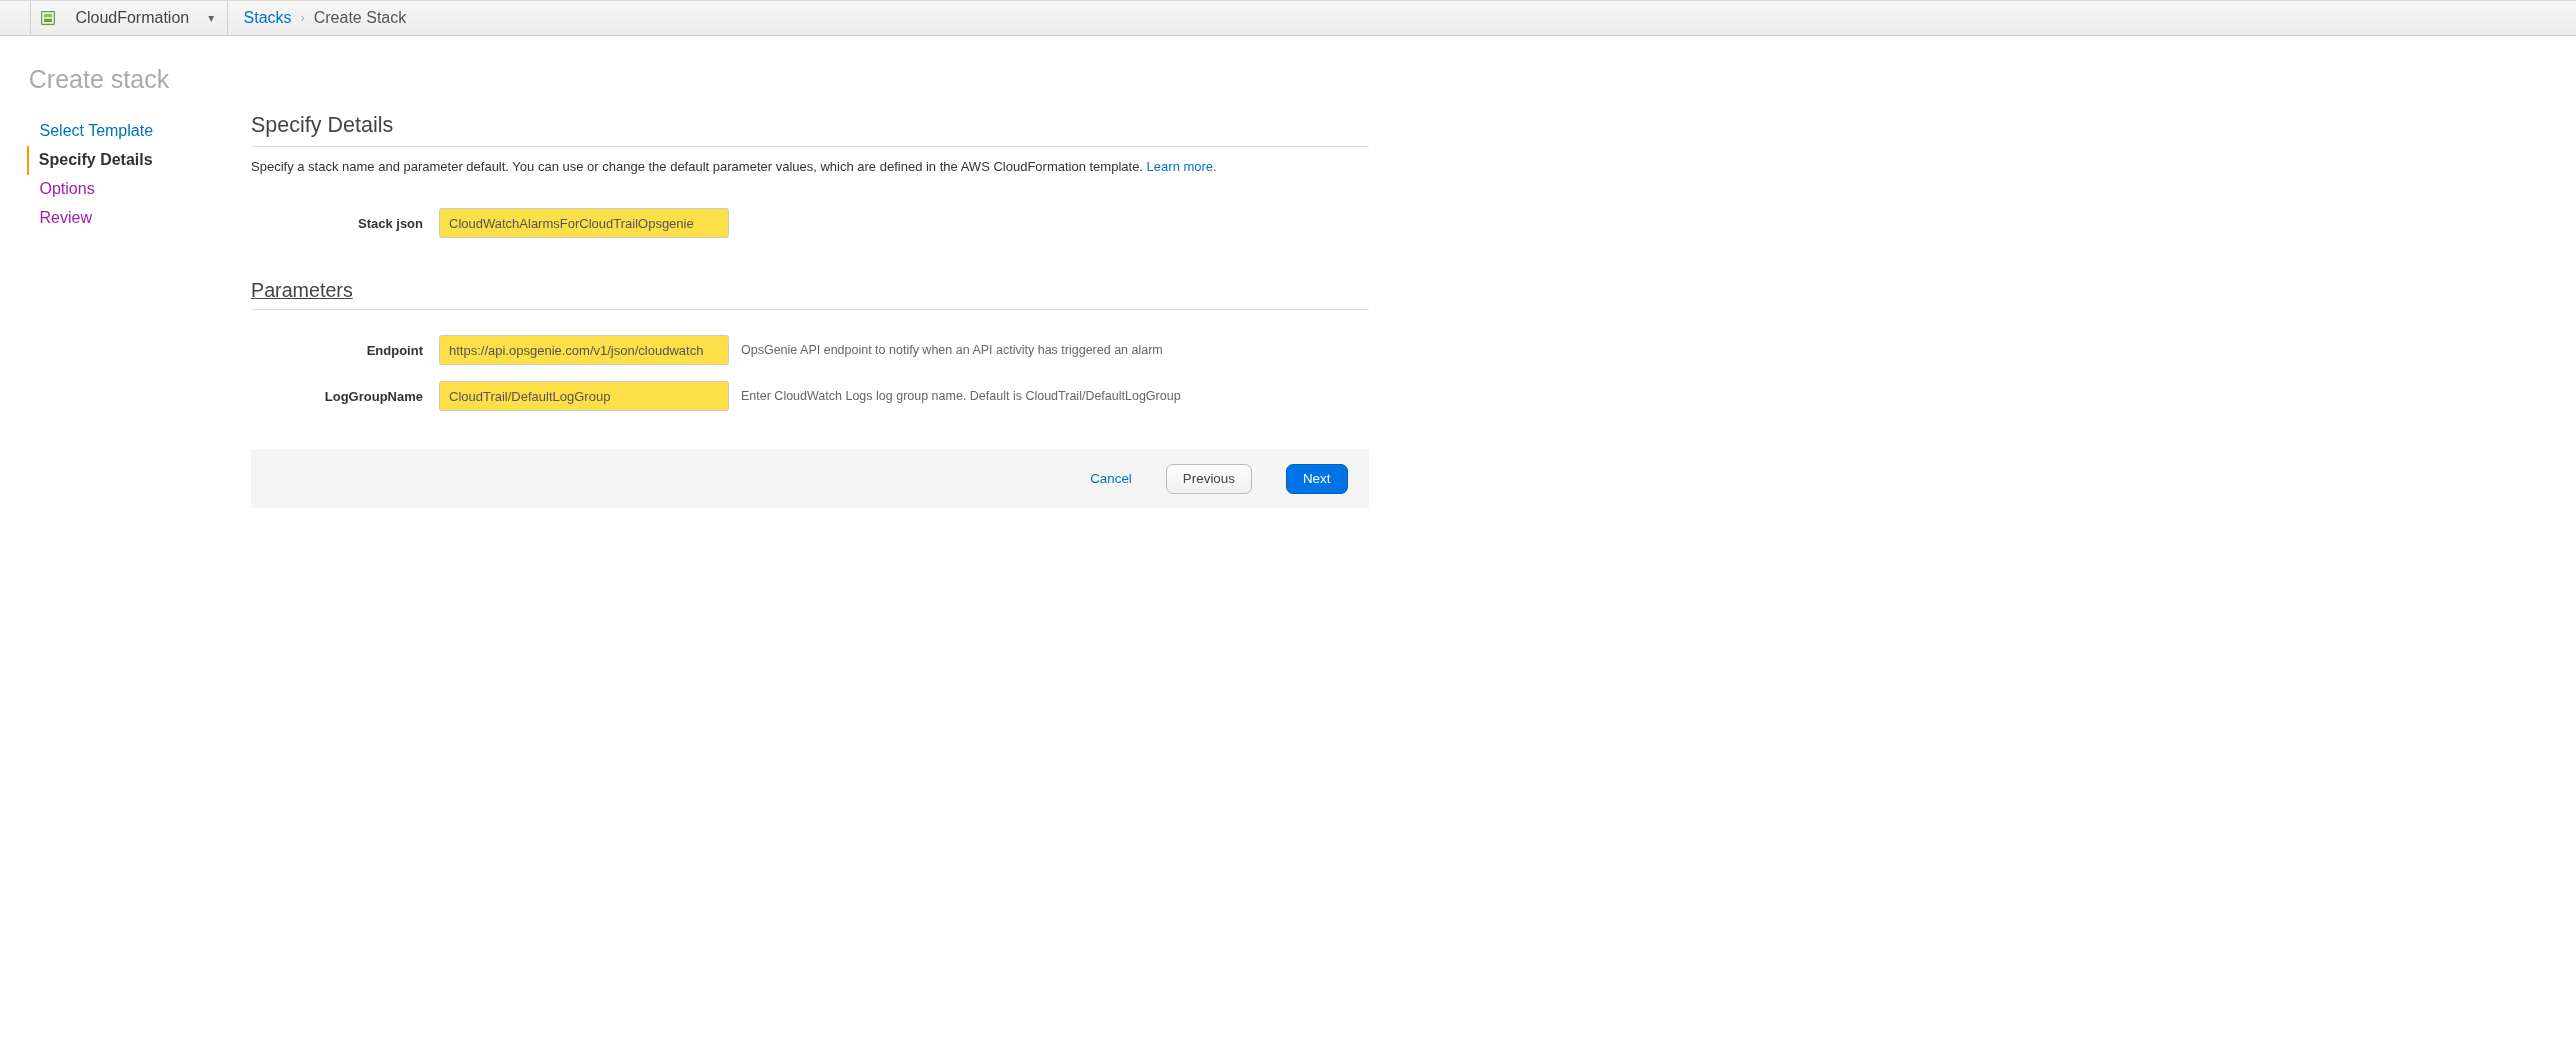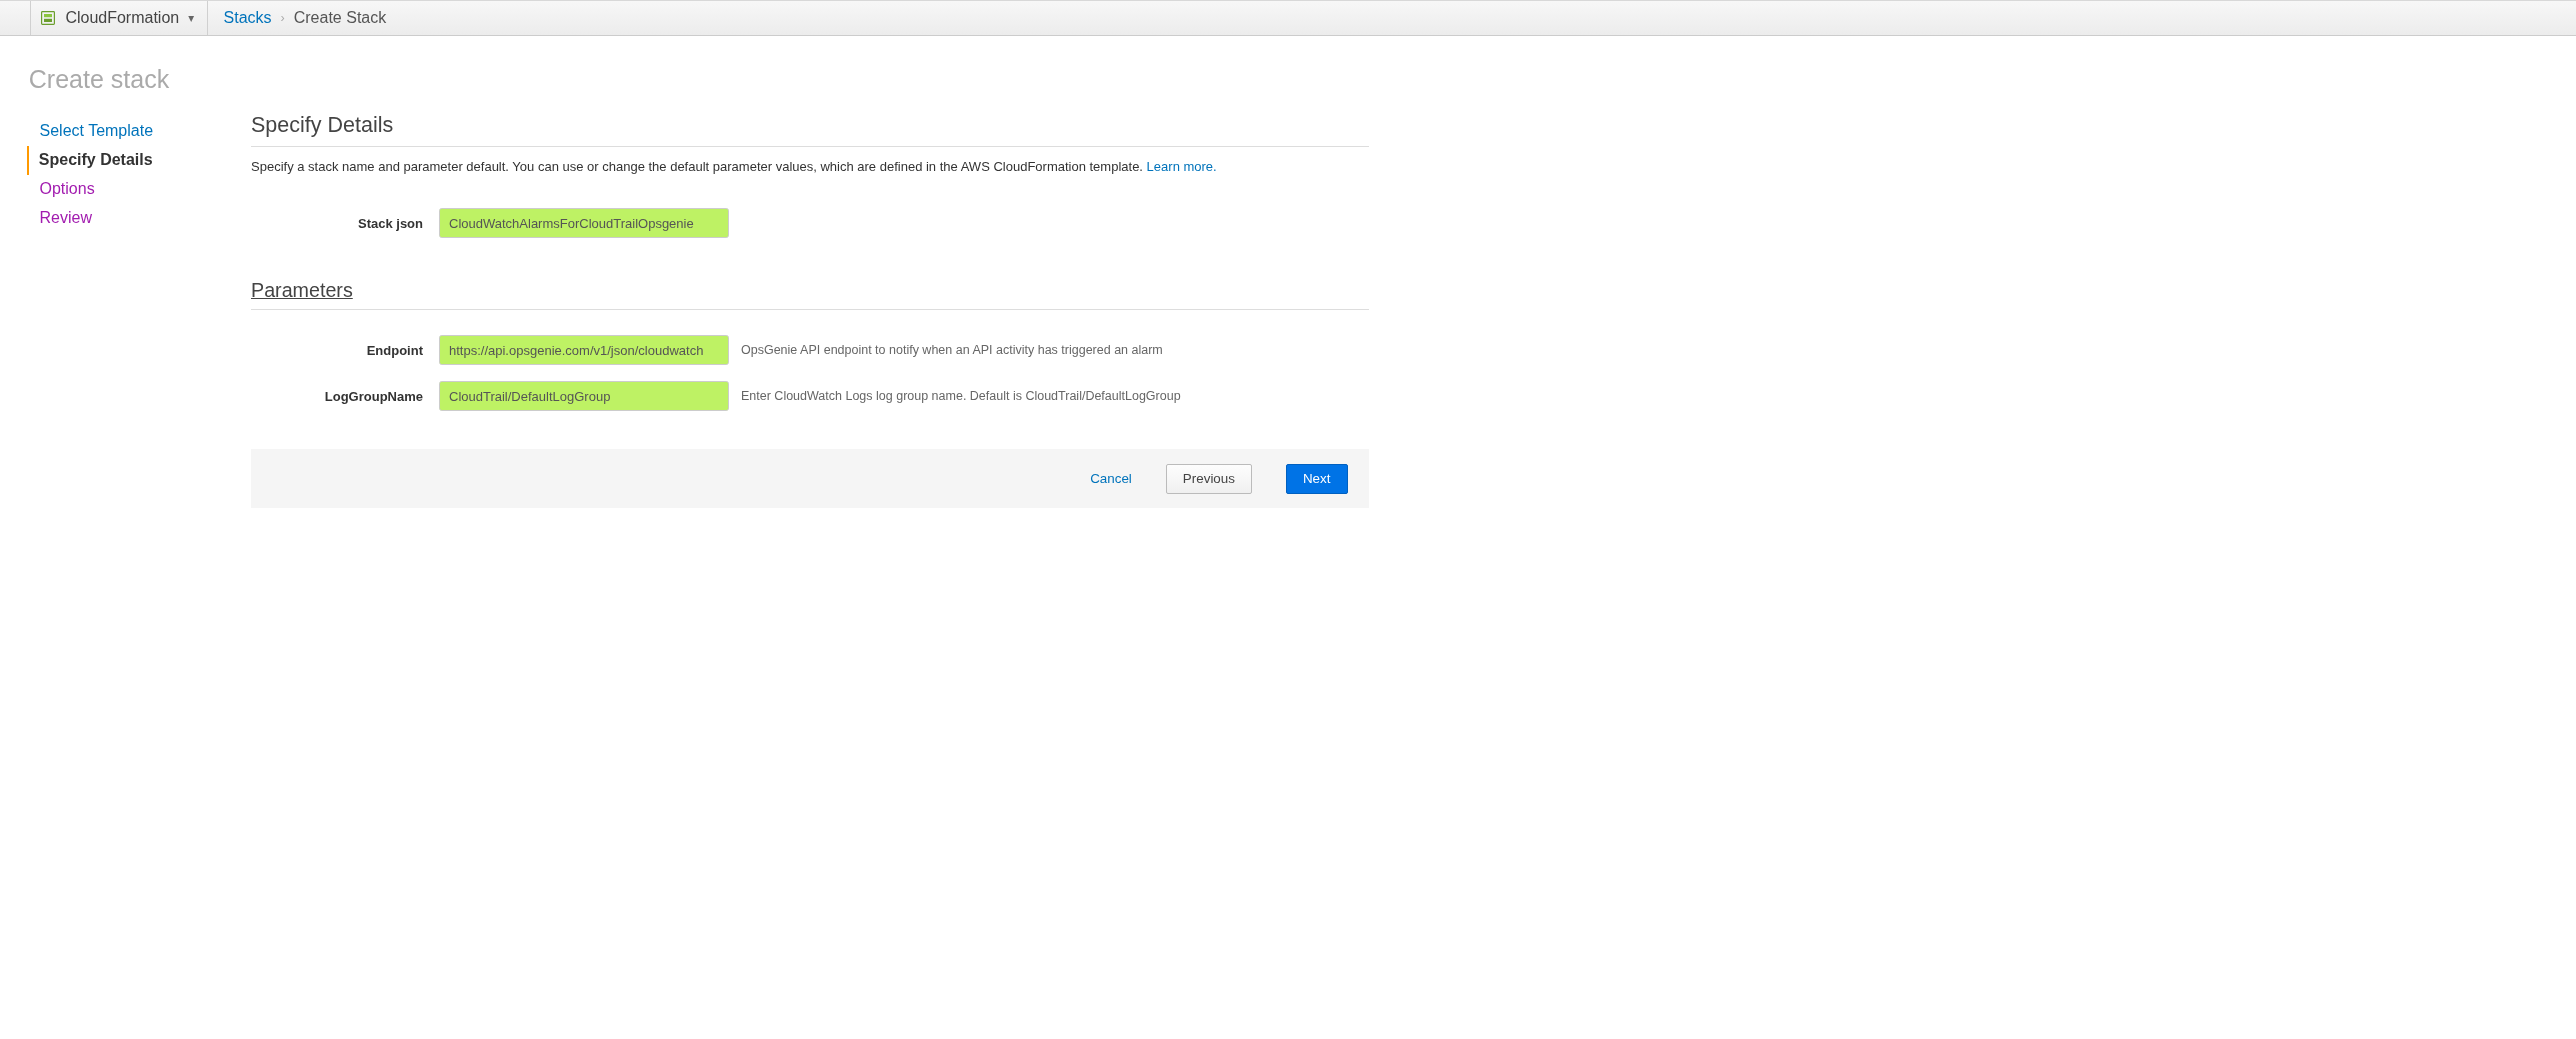--- a/index.html
+++ b/index.html
@@ -22,21 +22,21 @@
     padding: 0 0 0 5.4px;
     font-size: 16px;
   }
   .topbar .service-block {
     display: flex;
     align-items: center;
     height: 100%;
     padding: 0 12.5px 0 9px;
     border-left: 0.9px solid #d0d0d0;
     border-right: 0.9px solid #d0d0d0;
-    gap: 9px;
+    gap: 19px;
     cursor: pointer;
   }
   .topbar .cf-icon {
     width: 16px; height: 16px;
   }
   .topbar .service-name { color: #444; font-weight: 400; }
   .topbar .chevron-down { color: #666; font-size: 11.6px; }
   .topbar .crumb-sep { color: #aaa; margin: 0 9px; font-size: 12.5px; }
   .topbar a.crumb-link { color: #0073bb; text-decoration: none; margin-left: 16px; }
   .topbar .crumb-current { color: #555; }
@@ -108,21 +108,21 @@
     font-size: 13px;
   }
   .form-row input[type="text"] {
     width: 290px;
     height: 30px;
     padding: 3.6px 9px;
     border: 0.9px solid #ccc;
     border-radius: 2.7px;
     font-size: 13px;
     color: #555;
-    background: #bef264;
+    background: #fde047;
   }
   .form-row .help {
     margin-left: 12px;
     color: #666;
     font-size: 12.5px;
   }
 
   .params-heading {
     font-size: 19.7px;
     font-weight: 400;
@@ -146,21 +146,21 @@
   .button-bar .btn-link {
     color: #0073bb;
     background: none;
     border: none;
     font-size: 13.4px;
     cursor: pointer;
   }
   .button-bar .btn {
     height: 30px;
     padding: 0 16px;
-    border-radius: 2px;
+    border-radius: 7px;
     font-size: 13.4px;
     cursor: pointer;
     border: 0.9px solid #bbb;
   }
   .button-bar .btn.secondary {
     background: linear-gradient(#fdfdfd, #f0f0f0);
     color: #444;
   }
   .button-bar .btn.primary {
     background: #0073e6;

